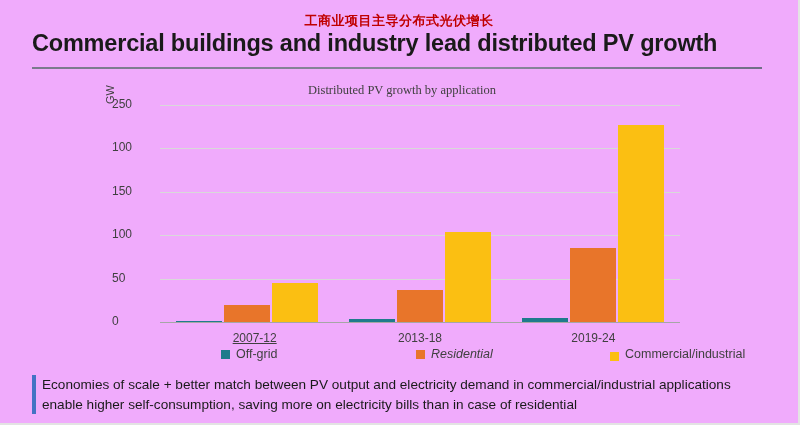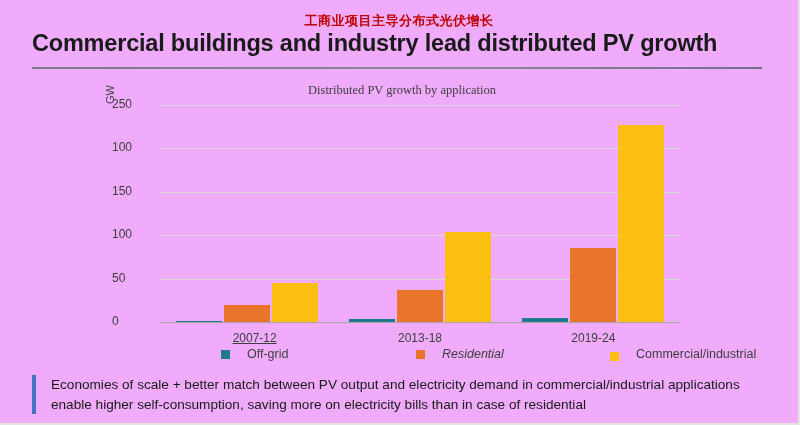--- a/index.html
+++ b/index.html
@@ -125,39 +125,39 @@
     position: absolute;
     left: 96px;
     top: 347px;
     width: 612px;
     height: 18px;
   }
   .legend-item {
     position: absolute;
     display: flex;
     align-items: center;
-    gap: 17px;
+    gap: 6px;
     font-size: 12.5px;
     color: #404040;
     white-space: nowrap;
   }
   .swatch {
     width: 9px;
     height: 9px;
     flex: 0 0 auto;
   }
 
   
   #footer {
     position: absolute;
     left: 32px;
     top: 375px;
     width: 742px;
     display: flex;
-    gap: 15px;
+    gap: 6px;
   }
   #footer-accent {
     width: 4px;
     flex: 0 0 auto;
     background: #4472c4;
     align-self: stretch;
   }
   #footer-text {
     font-size: 13.6px;
     line-height: 1.45;

